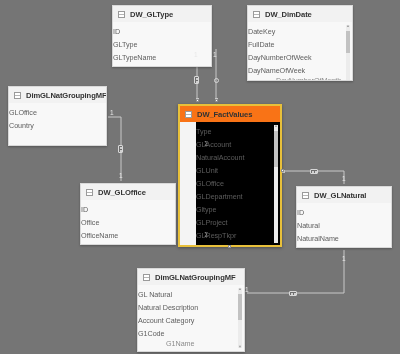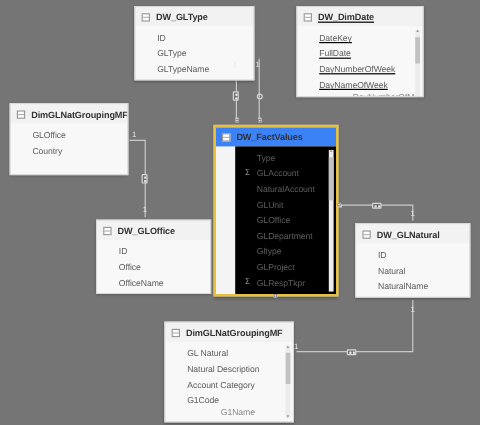--- a/index.html
+++ b/index.html
@@ -35,21 +35,21 @@
     display:flex; align-items:center;
     gap:5px;
     padding:4px 5px 3px 5px;
     background:#f2f2f2;
     font-size:7.6px;
     font-weight:bold;
     color:#333333;
     white-space:nowrap;
     letter-spacing:-0.1px;
   }
-  .tbl.sel .tbl-head { background:#3b82f6; }
+  .tbl.sel .tbl-head { background:#f97316; }
   .tbl-icon {
     width:7px; height:7px;
     border:1px solid #9a9a9a;
     background:#ffffff;
     position:relative;
     flex:0 0 auto;
   }
   .tbl-icon:before {
     content:""; position:absolute;
     left:0; right:0; top:1.5px; height:1px;
@@ -57,21 +57,21 @@
   }
   .tbl-body {
     position:relative;
     padding:3px 4px 4px 0;
     background:#f8f8f8;
   }
   .tbl.sel .tbl-body { background:#000000;margin-left:16px; }
   .fld {
     display:flex; align-items:center;
     height:13px;
-    padding-left:18px;
+    padding-left:0;
     font-size:7.2px;
     color:#5d5d5d;
     white-space:nowrap;
     letter-spacing:-0.05px;
     position:relative;
   }
   .fld .sigma {
     position:absolute; left:8px;
     font-size:7px; color:#8a8a8a;
     font-family:"DejaVu Sans", sans-serif;
@@ -196,21 +196,21 @@
         </div>
       <div class="fld">
           <span>GLType</span>
         </div>
       <div class="fld">
           <span>GLTypeName</span>
         </div>
     </div>
   </div>
 
-  <div class="tbl" style="left:247px;top:5px;width:106px;height:76px;text-decoration:underline;">
+  <div class="tbl" style="left:247px;top:5px;width:106px;height:76px;">
     <div class="tbl-head">
       <span class="tbl-icon"></span>
       <span>DW_DimDate</span>
     </div>
     <div class="tbl-body">
       <div class="fld">
           <span>DateKey</span>
         </div>
       <div class="fld">
           <span>FullDate</span>

